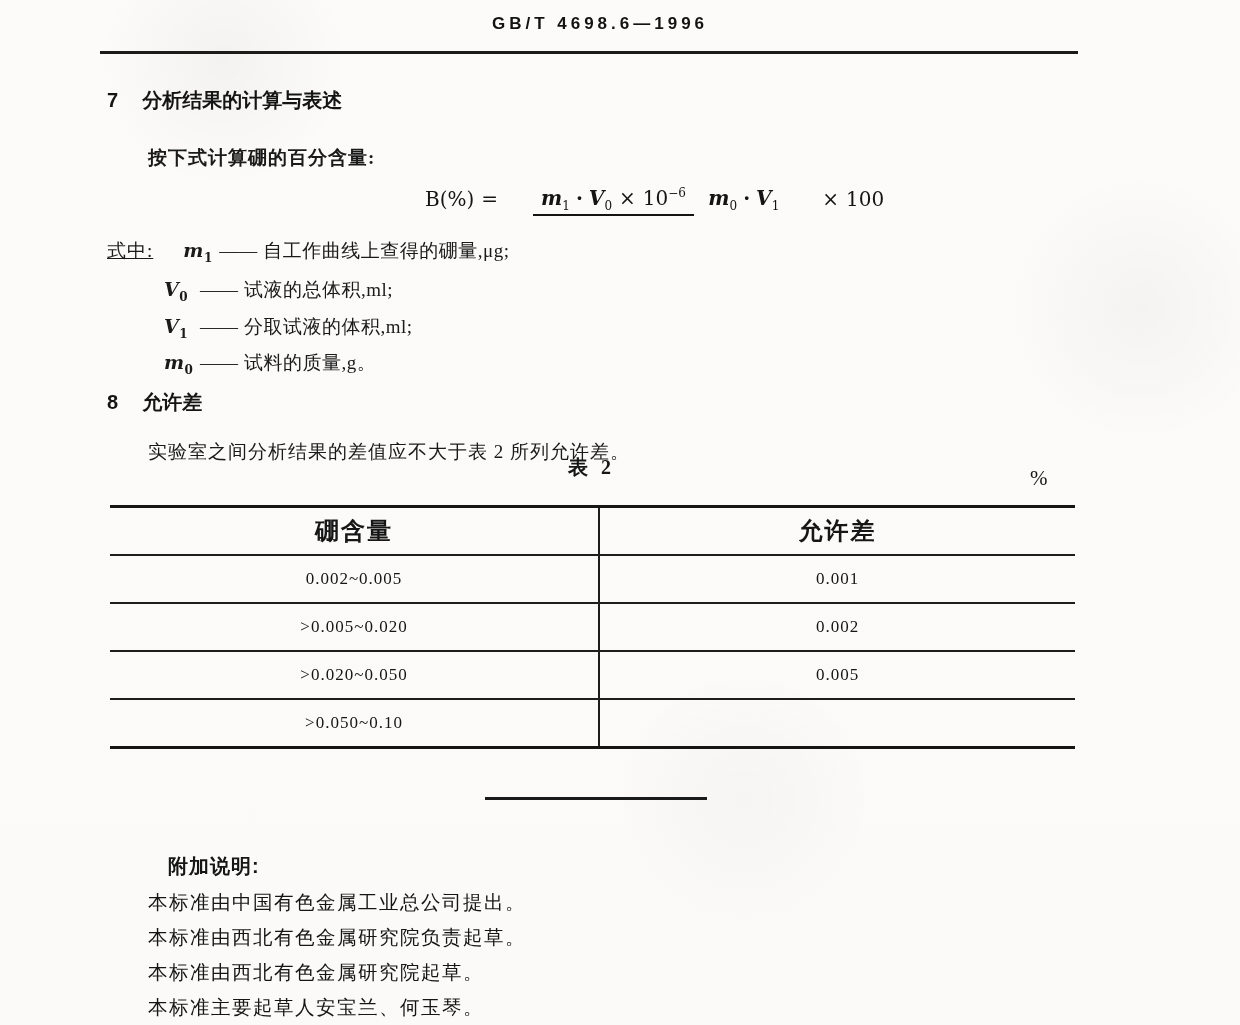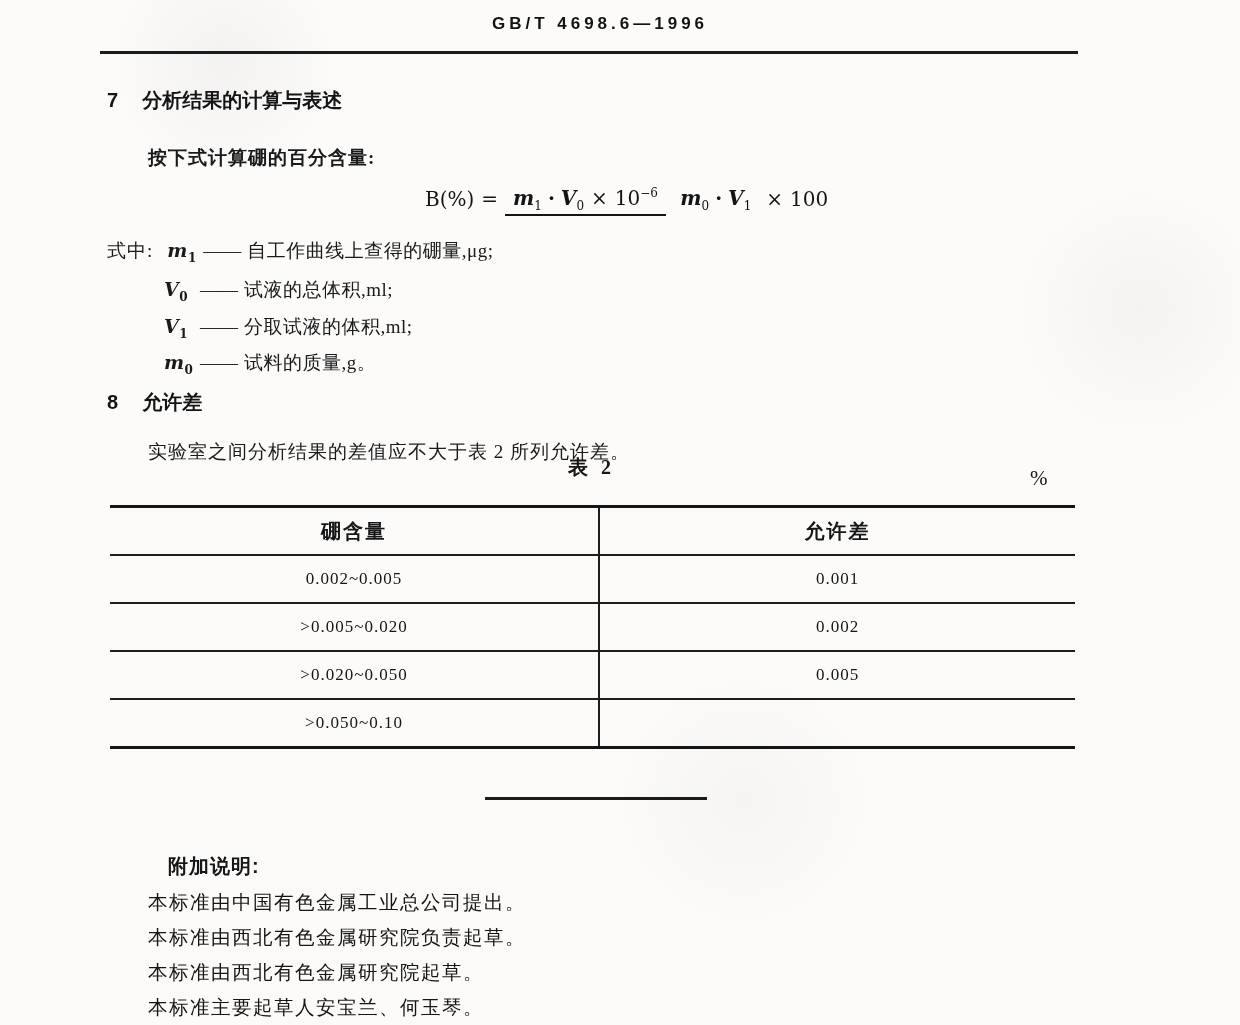--- a/index.html
+++ b/index.html
@@ -45,46 +45,46 @@
   .sec8-body{left:148px;top:439px;}
   
   .formula{
     position:absolute;left:425px;top:170px;height:58px;
     display:flex;align-items:center;
     font-family:"DejaVu Serif", serif;font-size:20px;color:#141414;
   }
   .formula .var{font-style:italic;font-weight:bold;}
   .formula sub{font-size:12px;}
   .formula sup{font-size:12px;}
-  .frac{display:inline-block;text-align:right;margin:0 0;vertical-align:middle;}
+  .frac{display:inline-block;text-align:right;margin:0 28px;vertical-align:middle;}
   .frac .num{padding:0 8px 4px 8px;border-bottom:2px solid #141414;}
   .frac .den{padding:4px 8px 0 8px;}
   .op{margin:0 7px;}
   .dot-op{margin:0 6px;font-weight:bold;}
   
   .where-row{
     position:absolute;display:flex;align-items:baseline;
     font-size:19px;color:#1a1a1a;letter-spacing:0.5px;
   }
   .where-row .sym{font-family:"DejaVu Serif", serif;font-style:italic;font-weight:bold;font-size:19px;min-width:34px;}
   .where-row .sym sub{font-size:12px;font-style:normal;}
   .where-row .dash{margin:0 6px 0 2px;letter-spacing:0;}
-  .where-prefix{margin-right:14px;letter-spacing:1px;}
+  .where-prefix{margin-right:30px;letter-spacing:1px;text-decoration:underline;}
   
   .tbl-caption{position:absolute;left:568px;top:454px;font-size:20px;font-weight:bold;letter-spacing:4px;}
   .tbl-unit{position:absolute;left:1030px;top:466px;font-size:21px;}
   .table2{
     position:absolute;left:110px;top:505px;width:965px;
     border-top:3px solid #151515;border-bottom:3px solid #151515;
   }
   .t-row{display:flex;align-items:center;height:46px;border-bottom:2px solid #1d1d1d;}
   .t-row:last-child{border-bottom:none;}
   .t-row .c-left{width:488px;text-align:center;border-right:2px solid #1d1d1d;align-self:stretch;display:flex;align-items:center;justify-content:center;}
   .t-row .c-right{flex:1;text-align:center;}
-  .t-head{font-size:20px;font-weight:bold;letter-spacing:2px;}
+  .t-head{font-size:24px;font-weight:bold;letter-spacing:2px;}
   .t-val{font-size:17px;letter-spacing:1px;font-family:"Liberation Serif", serif;}
   
   .end-rule{position:absolute;left:485px;top:797px;width:222px;height:3px;background:#1a1a1a;}
   
   .appendix-title{position:absolute;left:148px;top:853px;font-family:"Liberation Sans", sans-serif;font-weight:bold;font-size:20px;letter-spacing:1px;padding-left:20px;}
   .appendix-line{position:absolute;left:148px;font-size:19.5px;letter-spacing:1.5px;color:#151515;font-weight:500;}
   .al-0{top:889px;}
   .al-1{top:924px;}
   .al-2{top:959px;}
   .al-3{top:994px;}

